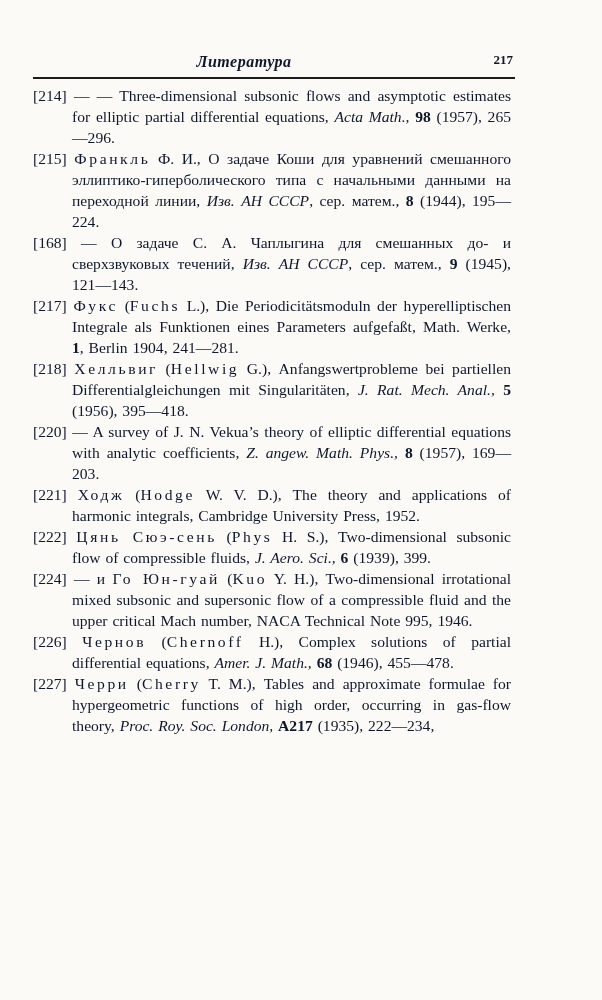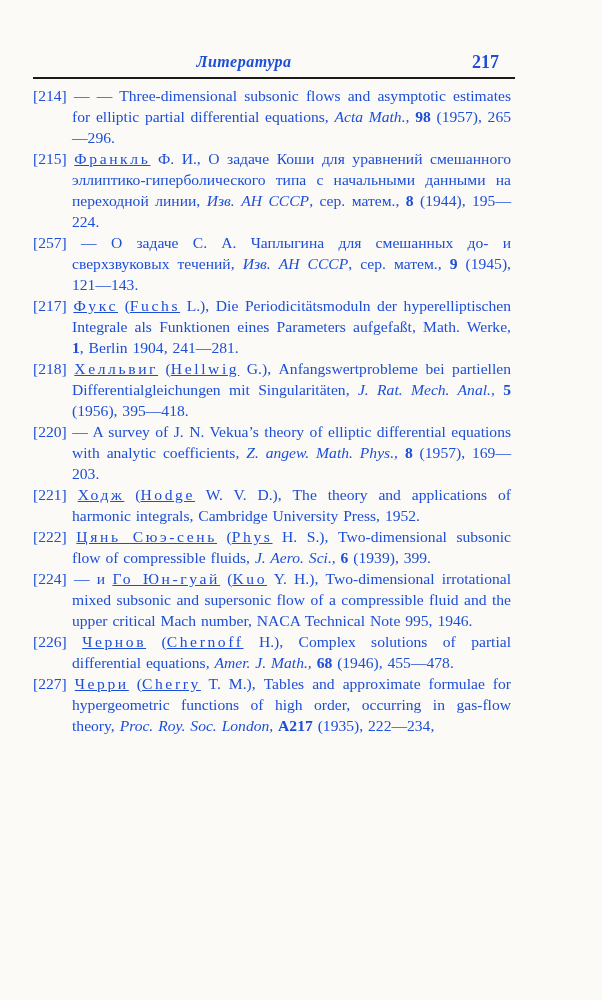--- a/index.html
+++ b/index.html
@@ -8,44 +8,44 @@
     width: 602px;
     height: 1000px;
     overflow: hidden;
     background: #fbfaf7;
   }
   .page {
     position: relative;
     width: 602px;
     height: 1000px;
     font-family: "Liberation Serif", "DejaVu Serif", serif;
-    color: #1d4ed8;
+    color: #0f172a;
   }
   .running-head {
     position: absolute;
     top: 53px;
     left: 33px;
     width: 482px;
     height: 22px;
   }
   .head-title {
     position: absolute;
     left: 0;
     right: 60px;
     text-align: center;
     font-size: 16px;
     font-style: italic;
     font-weight: bold;
     letter-spacing: 0.5px;
   }
   .page-num {
     position: absolute;
-    right: 16px;
+    right: 2px;
     top: -1px;
-    font-size: 18px;
+    font-size: 13px;
     font-weight: bold;
   }
   .rule {
     position: absolute;
     top: 77px;
     left: 33px;
     width: 482px;
     height: 2px;
     background: #1c1b19;
   }
@@ -61,38 +61,38 @@
     text-align: justify;
     font-size: 15.6px;
     line-height: 21px;
     word-spacing: 1px;
   }
   .refnum {
     white-space: nowrap;
   }
   .i { font-style: italic; }
   .b { font-weight: bold; }
-  .sp { letter-spacing: 2.6px; text-decoration: underline; }
+  .sp { letter-spacing: 2.6px; }
 </style>
 </head>
 <body>
 
 <div class="page">
 
   <div class="running-head">
     <span class="head-title">Литература</span>
     <span class="page-num">217</span>
   </div>
 
   <div class="rule"></div>
 
   <div class="entries" id="entries">
       <p class="entry"><span class="refnum">[214]</span> <span>— — Three-dimensional subsonic flows and asymptotic estimates for elliptic partial differential equations, </span><span class="i">Acta Math.,</span><span> </span><span class="b">98</span><span> (1957), 265—296.</span></p>
       <p class="entry"><span class="refnum">[215]</span> <span class="sp">Франкль</span><span> Ф. И., О задаче Коши для уравнений смешанного эллиптико-гиперболического типа с начальными данными на переходной линии, </span><span class="i">Изв. АН СССР</span><span>, сер. матем., </span><span class="b">8</span><span> (1944), 195—224.</span></p>
-      <p class="entry"><span class="refnum">[257]</span> <span>— О задаче С. А. Чаплыгина для смешанных до- и сверхзвуковых течений, </span><span class="i">Изв. АН СССР</span><span>, сер. матем., </span><span class="b">9</span><span> (1945), 121—143.</span></p>
+      <p class="entry"><span class="refnum">[168]</span> <span>— О задаче С. А. Чаплыгина для смешанных до- и сверхзвуковых течений, </span><span class="i">Изв. АН СССР</span><span>, сер. матем., </span><span class="b">9</span><span> (1945), 121—143.</span></p>
       <p class="entry"><span class="refnum">[217]</span> <span class="sp">Фукс</span><span> (</span><span class="sp">Fuchs</span><span> L.), Die Periodicitätsmoduln der hyperelliptischen Integrale als Funktionen eines Parameters aufgefaßt, Math. Werke, </span><span class="b">1</span><span>, Berlin 1904, 241—281.</span></p>
       <p class="entry"><span class="refnum">[218]</span> <span class="sp">Хелльвиг</span><span> (</span><span class="sp">Hellwig</span><span> G.), Anfangswertprobleme bei partiellen Differentialgleichungen mit Singularitäten, </span><span class="i">J. Rat. Mech. Anal.,</span><span> </span><span class="b">5</span><span> (1956), 395—418.</span></p>
       <p class="entry"><span class="refnum">[220]</span> <span>— A survey of J. N. Vekua’s theory of elliptic differential equations with analytic coefficients, </span><span class="i">Z. angew. Math. Phys.,</span><span> </span><span class="b">8</span><span> (1957), 169—203.</span></p>
       <p class="entry"><span class="refnum">[221]</span> <span class="sp">Ходж</span><span> (</span><span class="sp">Hodge</span><span> W. V. D.), The theory and applications of harmonic integrals, Cambridge University Press, 1952.</span></p>
       <p class="entry"><span class="refnum">[222]</span> <span class="sp">Цянь Сюэ-сень</span><span> (</span><span class="sp">Phys</span><span> H. S.), Two-dimensional subsonic flow of compressible fluids, </span><span class="i">J. Aero. Sci.,</span><span> </span><span class="b">6</span><span> (1939), 399.</span></p>
       <p class="entry"><span class="refnum">[224]</span> <span>— и </span><span class="sp">Го Юн-гуай</span><span> (</span><span class="sp">Kuo</span><span> Y. H.), Two-dimensional irrotational mixed subsonic and supersonic flow of a compressible fluid and the upper critical Mach number, NACA Technical Note 995, 1946.</span></p>
       <p class="entry"><span class="refnum">[226]</span> <span class="sp">Чернов</span><span> (</span><span class="sp">Chernoff</span><span> H.), Complex solutions of partial differential equations, </span><span class="i">Amer. J. Math.,</span><span> </span><span class="b">68</span><span> (1946), 455—478.</span></p>
       <p class="entry"><span class="refnum">[227]</span> <span class="sp">Черри</span><span> (</span><span class="sp">Cherry</span><span> T. M.), Tables and approximate formulae for hypergeometric functions of high order, occurring in gas-flow theory, </span><span class="i">Proc. Roy. Soc. London,</span><span> </span><span class="b">A217</span><span> (1935), 222—234,</span></p>
     </div>
 

